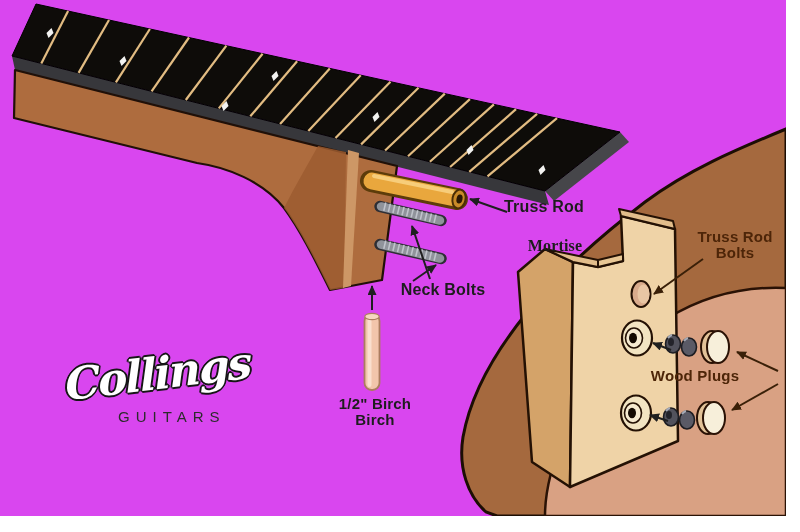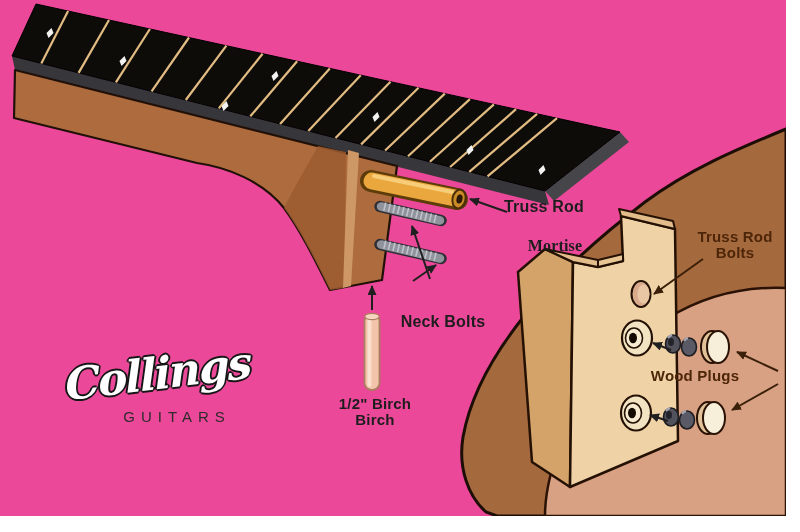--- a/index.html
+++ b/index.html
@@ -1,31 +1,31 @@
 <!DOCTYPE html>
 <html><head>
 <meta charset="utf-8">
 <style>
   html,body{margin:0;padding:0;background:#ffffff;}
-  .stage{position:relative;width:800px;height:532px;background:#ec4899;overflow:hidden;
+  .stage{position:relative;width:800px;height:532px;background:#d946ef;overflow:hidden;
          font-family:"Liberation Sans",sans-serif;}
   .art{position:absolute;left:0;top:0;}
   .lbl{position:absolute;text-align:center;font-weight:700;line-height:1.05;
        color:#1d1d1d;letter-spacing:.2px;}
   .lbl.brown{color:#4d2508;}
   .lbl .ln{display:block;}
   .sz16{font-size:16px;}
   .sz15{font-size:15px;}
   .logo-script{position:absolute;left:58px;top:348px;width:200px;height:64px;
     font-family:"DejaVu Serif","Liberation Serif",serif;
     font-style:italic;font-weight:700;font-size:44px;letter-spacing:-2px;
     color:#ffffff;transform:rotate(-7deg) skewX(-4deg);text-align:center;
     text-shadow:-2px 0 0 #161616,2px 0 0 #161616,0 -2px 0 #161616,0 2px 0 #161616,
       -1px -1px 0 #161616,1px 1px 0 #161616,-1px 1px 0 #161616,1px -1px 0 #161616;}
-  .logo-sub{position:absolute;left:118px;top:408px;width:118px;text-align:center;
+  .logo-sub{position:absolute;left:118px;top:408px;width:118px;
     font-size:15px;letter-spacing:6px;color:#2c2c2c;font-weight:400;}
 </style>
 </head>
 <body>
 
 <div class="stage">
 
   <svg class="art" width="800" height="532" viewBox="0 0 800 532">
     <defs>
       <marker id="ahk" markerWidth="11" markerHeight="9" refX="9" refY="4.5" orient="auto" markerUnits="userSpaceOnUse">
@@ -186,21 +186,21 @@
 
   <div class="lbl sz16" style="left:513px;top:238px;width:84px;font-family:Liberation Serif, serif;">
     <span class="ln">Mortise</span>
   </div>
 
   <div class="lbl brown sz15" style="left:692px;top:229px;width:86px;">
     <span class="ln">Truss Rod</span>
     <span class="ln">Bolts</span>
   </div>
 
-  <div class="lbl sz16" style="left:392px;top:282px;width:102px;margin-top:32px;">
+  <div class="lbl sz16" style="left:392px;top:282px;width:102px;">
     <span class="ln">Neck Bolts</span>
   </div>
 
   <div class="lbl brown sz15" style="left:645px;top:368px;width:100px;">
     <span class="ln">Wood Plugs</span>
   </div>
 
   <div class="lbl sz15" style="left:325px;top:396px;width:100px;">
     <span class="ln">1/2" Birch</span>
     <span class="ln">Birch</span>

